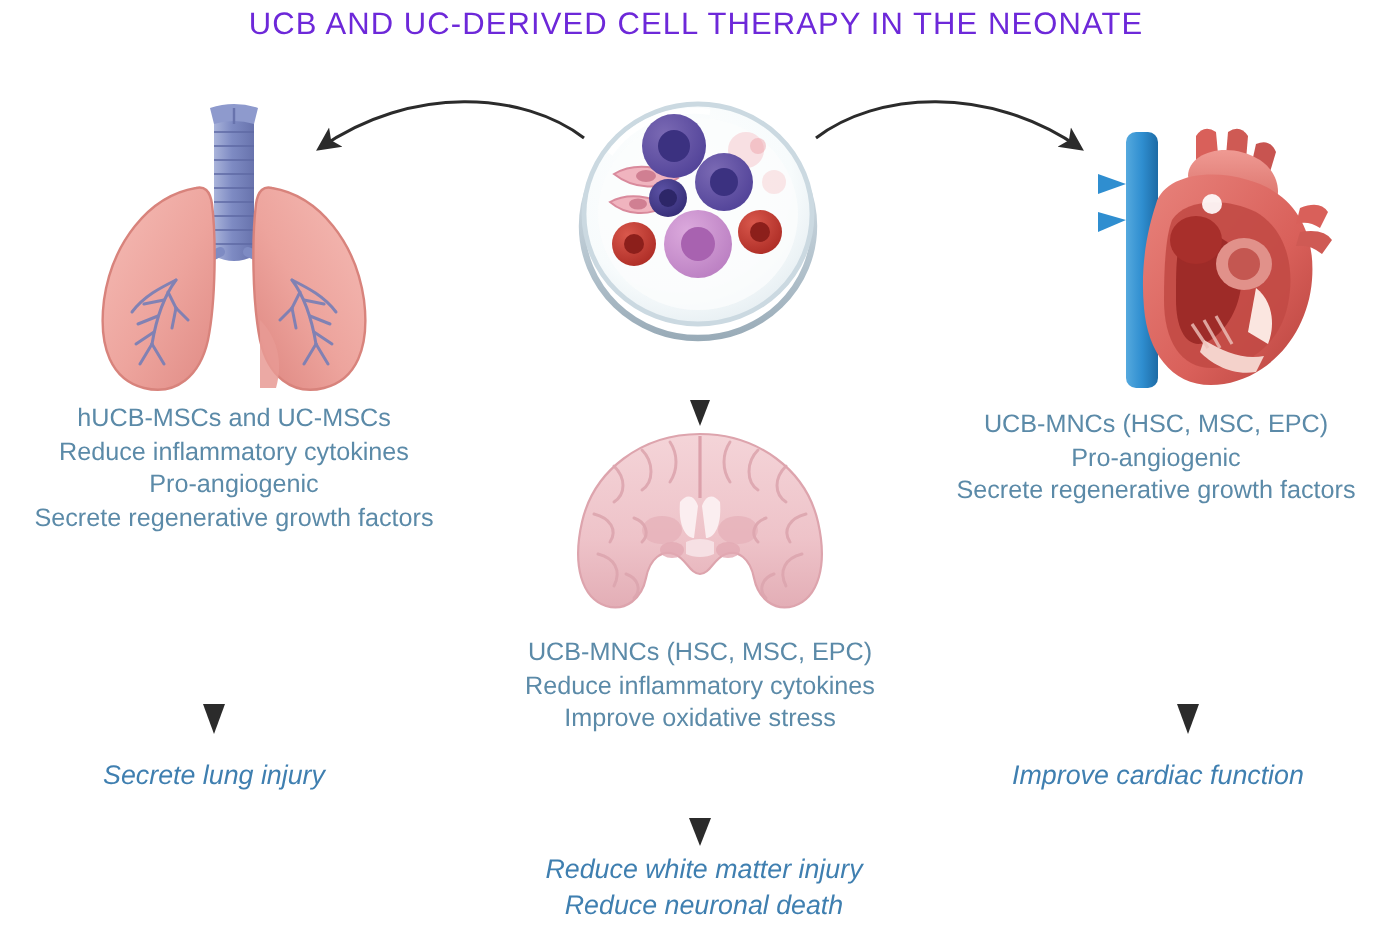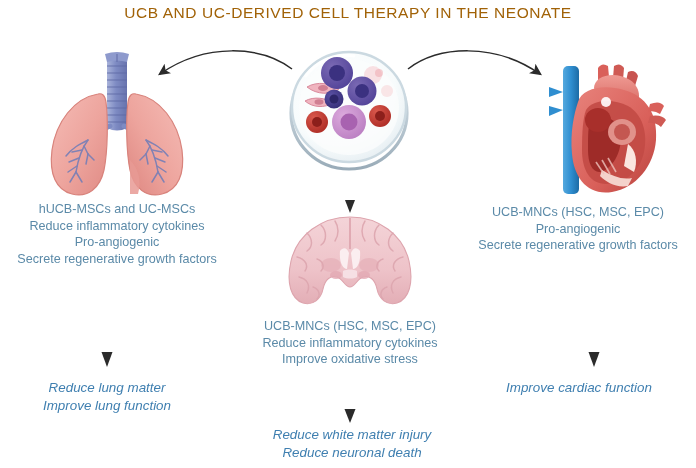--- a/index.html
+++ b/index.html
@@ -6,21 +6,21 @@
   body{
     width:696px;height:468px;position:relative;overflow:hidden;
     font-family:"Liberation Sans","DejaVu Sans",sans-serif;
     background:#ffffff;
   }
   .stage{position:absolute;inset:0;}
 
   
   #title{
     position:absolute;left:0;top:4px;width:696px;text-align:center;
-    font-size:15.5px;letter-spacing:.55px;color:#a16207;white-space:nowrap;
+    font-size:15.5px;letter-spacing:.55px;color:#6d28d9;white-space:nowrap;
   }
 
   
   .txtblock{position:absolute;text-align:center;color:#5b8aa8;line-height:16.5px;font-size:12.6px;}
   .txtblock div{white-space:nowrap;}
   #txt-lung{left:-4px;top:201px;width:242px;}
   #txt-heart{left:456px;top:204px;width:244px;}
   #txt-brain{left:228px;top:318px;width:244px;}
 
   .outcome{position:absolute;text-align:center;color:#3f7fb0;font-style:italic;font-size:13.4px;line-height:18px;}
@@ -334,22 +334,21 @@
     <div>Secrete regenerative growth factors</div>
   </div>
 
   <div class="txtblock" id="txt-brain">
     <div>UCB-MNCs (HSC, MSC, EPC)</div>
     <div>Reduce inflammatory cytokines</div>
     <div>Improve oxidative stress</div>
   </div>
 
   <div class="outcome" id="out-lung">
-    <div>Reduce lung matter</div>
-    <div>Improve lung function</div>
+    <div>Secrete lung injury</div>
   </div>
 
   <div class="outcome" id="out-brain">
     <div>Reduce white matter injury</div>
     <div>Reduce neuronal death</div>
   </div>
 
   <div class="outcome" id="out-heart">
     <div>Improve cardiac function</div>
   </div>

